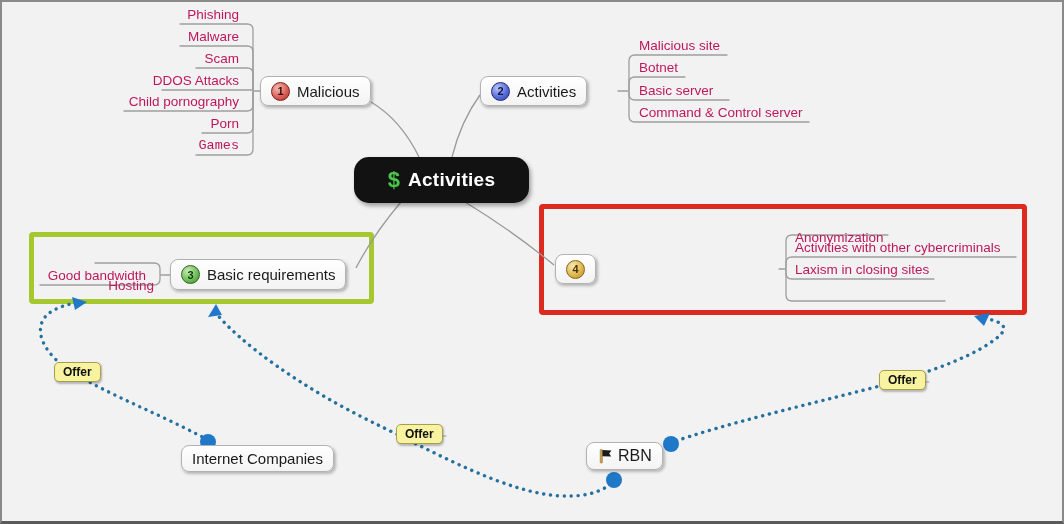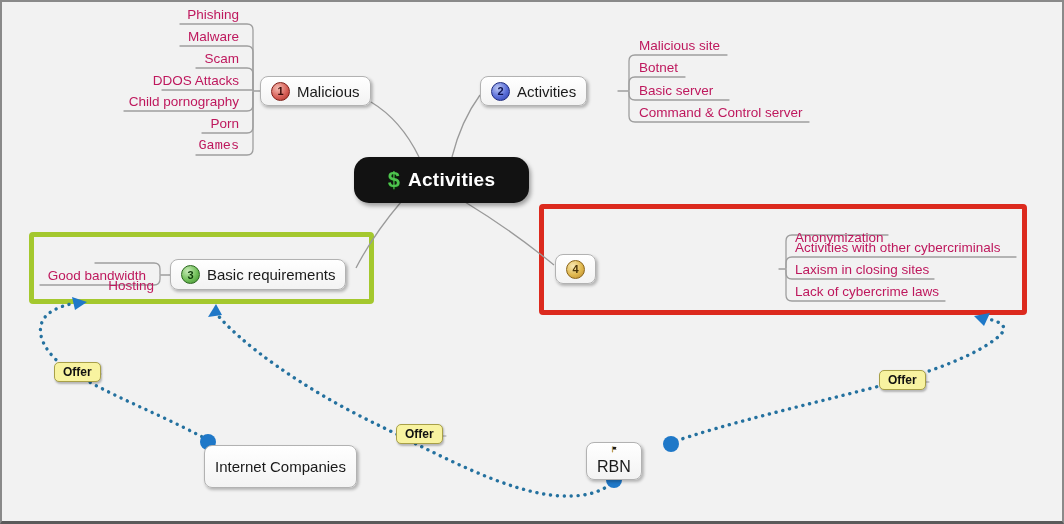--- a/index.html
+++ b/index.html
@@ -130,26 +130,25 @@
   <div class="leaf" style="left:637px;top:58px;">Botnet</div>
   <div class="leaf" style="left:637px;top:81px;">Basic server</div>
   <div class="leaf" style="left:637px;top:103px;">Command &amp; Control server</div>
 
   <div class="leaf" style="right:908px;top:244px;margin-top:32px;">Hosting</div>
   <div class="leaf" style="right:916px;top:266px;">Good bandwidth</div>
 
   <div class="leaf" style="left:793px;top:216px;margin-top:12px;">Anonymization</div>
   <div class="leaf" style="left:793px;top:238px;">Activities with other cybercriminals</div>
   <div class="leaf" style="left:793px;top:260px;">Laxism in closing sites</div>
-  <div class="leaf" style="left:793px;top:282px;">Lack of cybercrime laws</div>
 
-  <div class="node floating" style="left:179px;top:443px;height:43px;margin-left:23px;">
+  <div class="node floating" style="left:179px;top:443px;height:27px;">
     <span>Internet Companies</span>
   </div>
-  <div class="node floating" id="rbn-node" style="left:584px;top:440px;height:38px;flex-direction:column;">
+  <div class="node floating" id="rbn-node" style="left:584px;top:440px;height:28px;">
     <svg width="16" height="17" viewBox="0 0 16 17">
       <rect x="3.2" y="1.5" width="2.2" height="13.5" rx="0.6" fill="#c9a24b" stroke="#8a6d2f" stroke-width="0.5"></rect>
       <path d="M5.4 2 L14.5 2.6 L12.2 5.4 L14.2 8.6 L5.4 8.2 Z" fill="#1b1b1b"></path>
     </svg>
     <span>RBN</span>
   </div>
 
   <div class="offer" style="left:52px;top:360px;">Offer</div>
   <div class="offer" style="left:394px;top:422px;">Offer</div>
   <div class="offer" style="left:877px;top:368px;">Offer</div>

